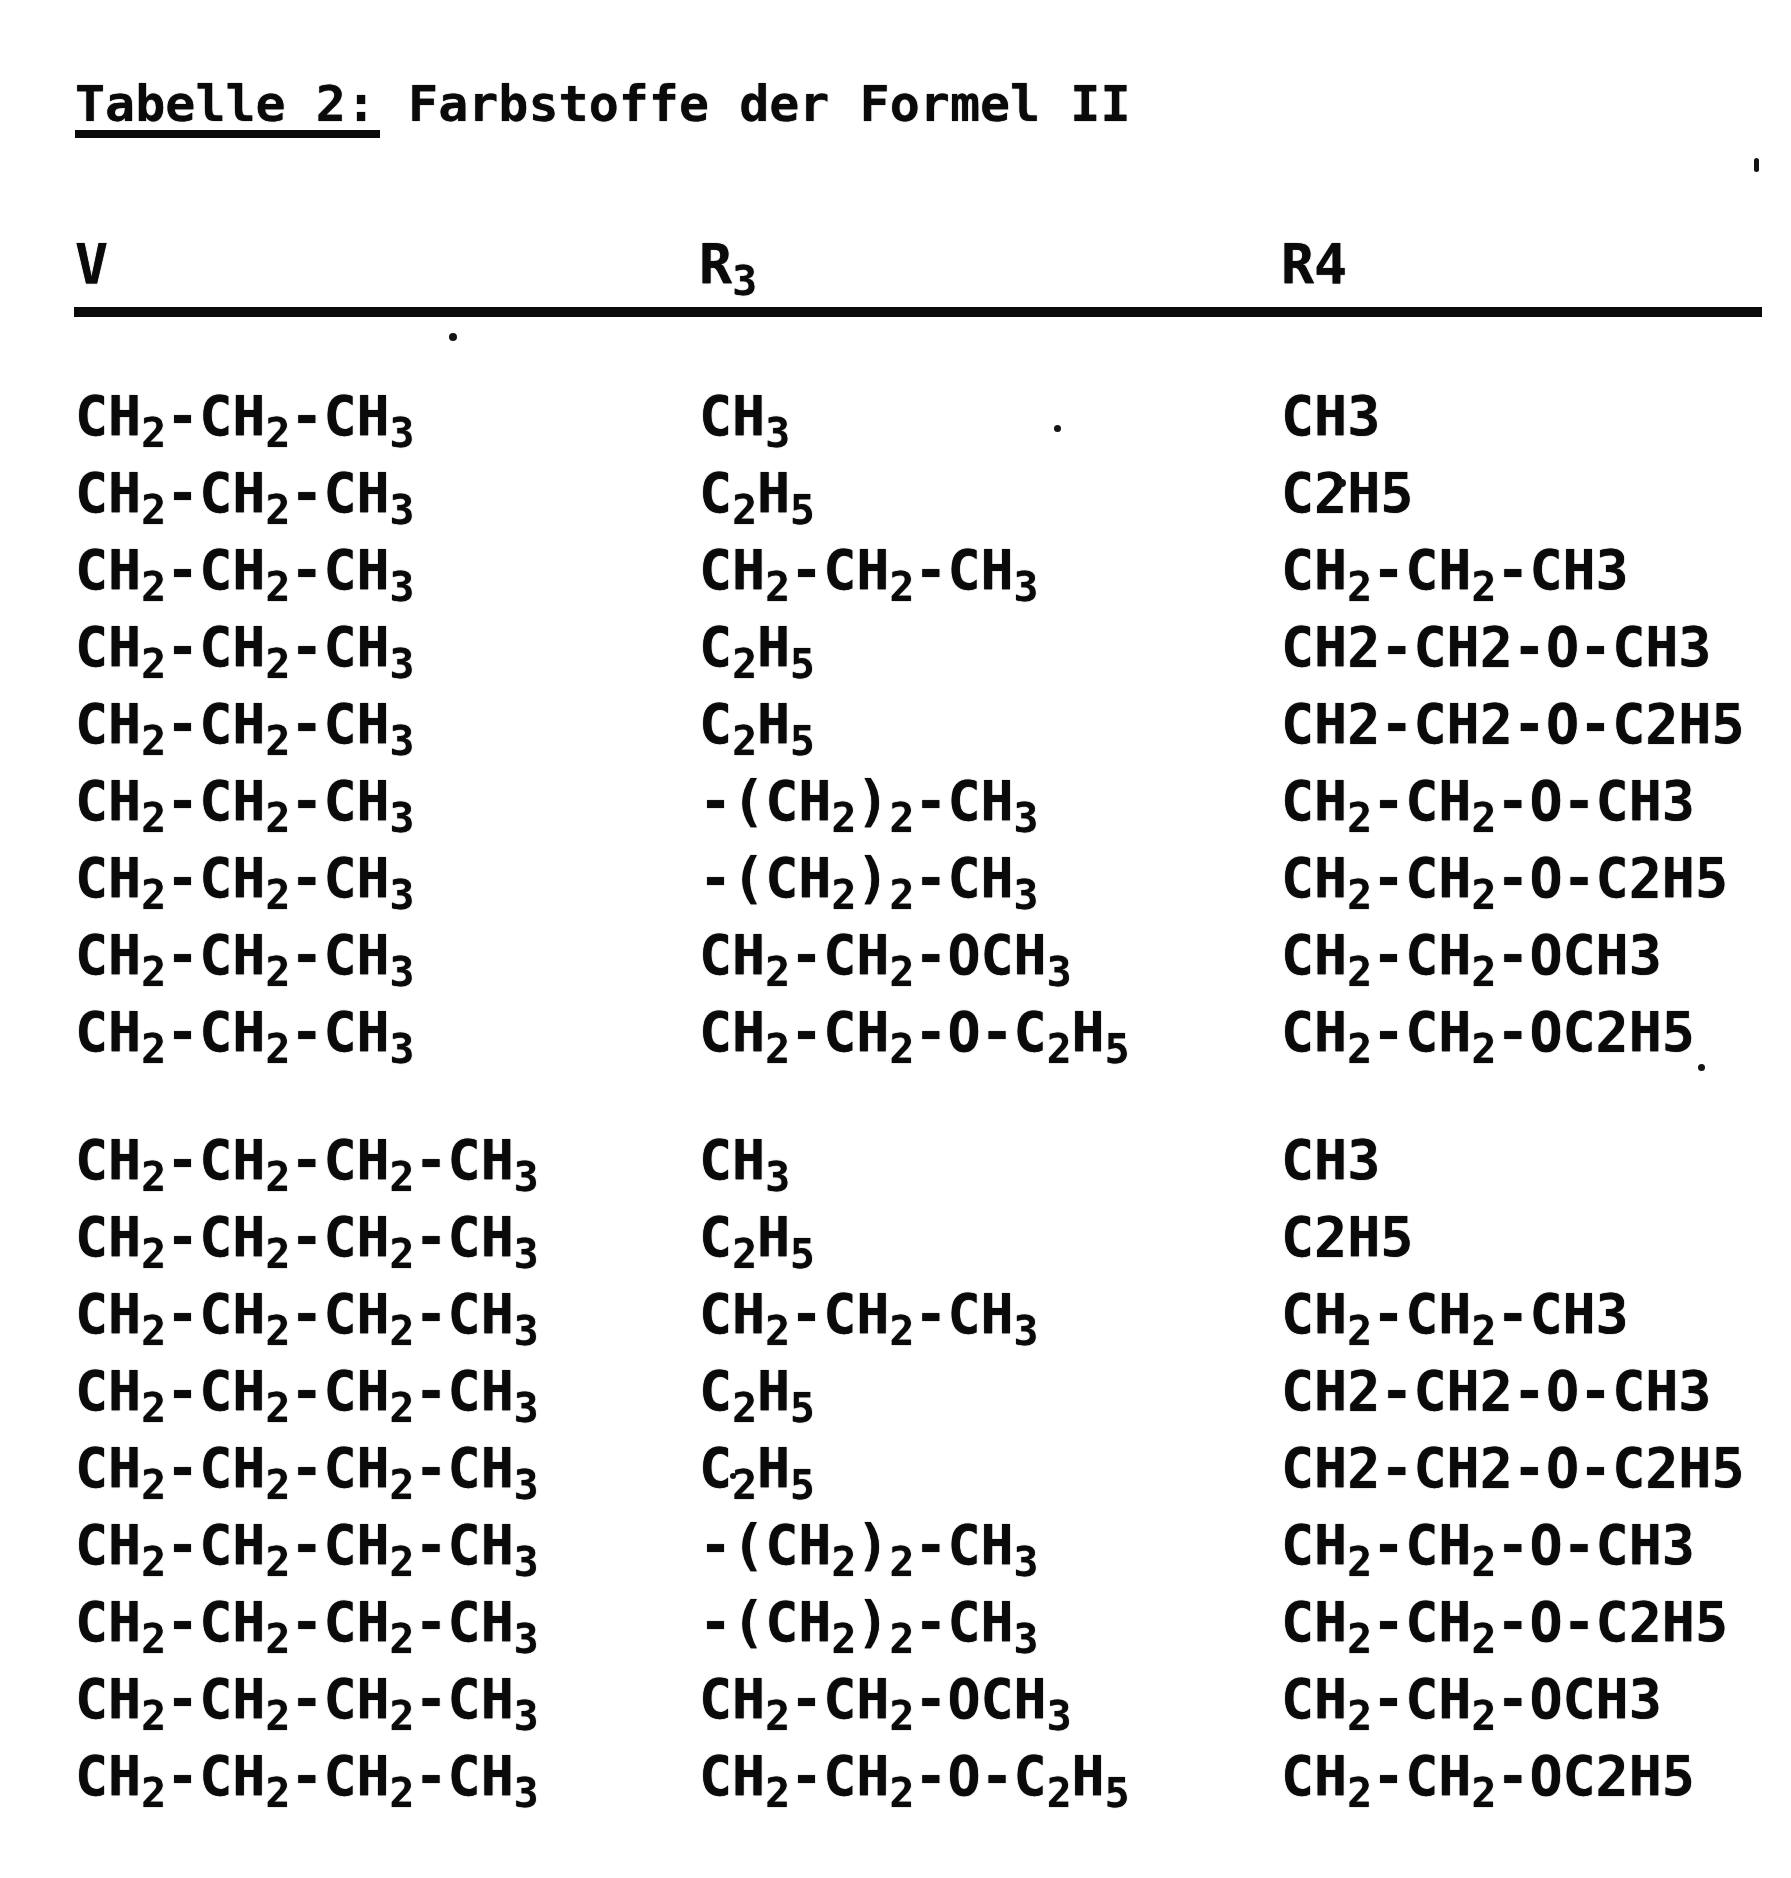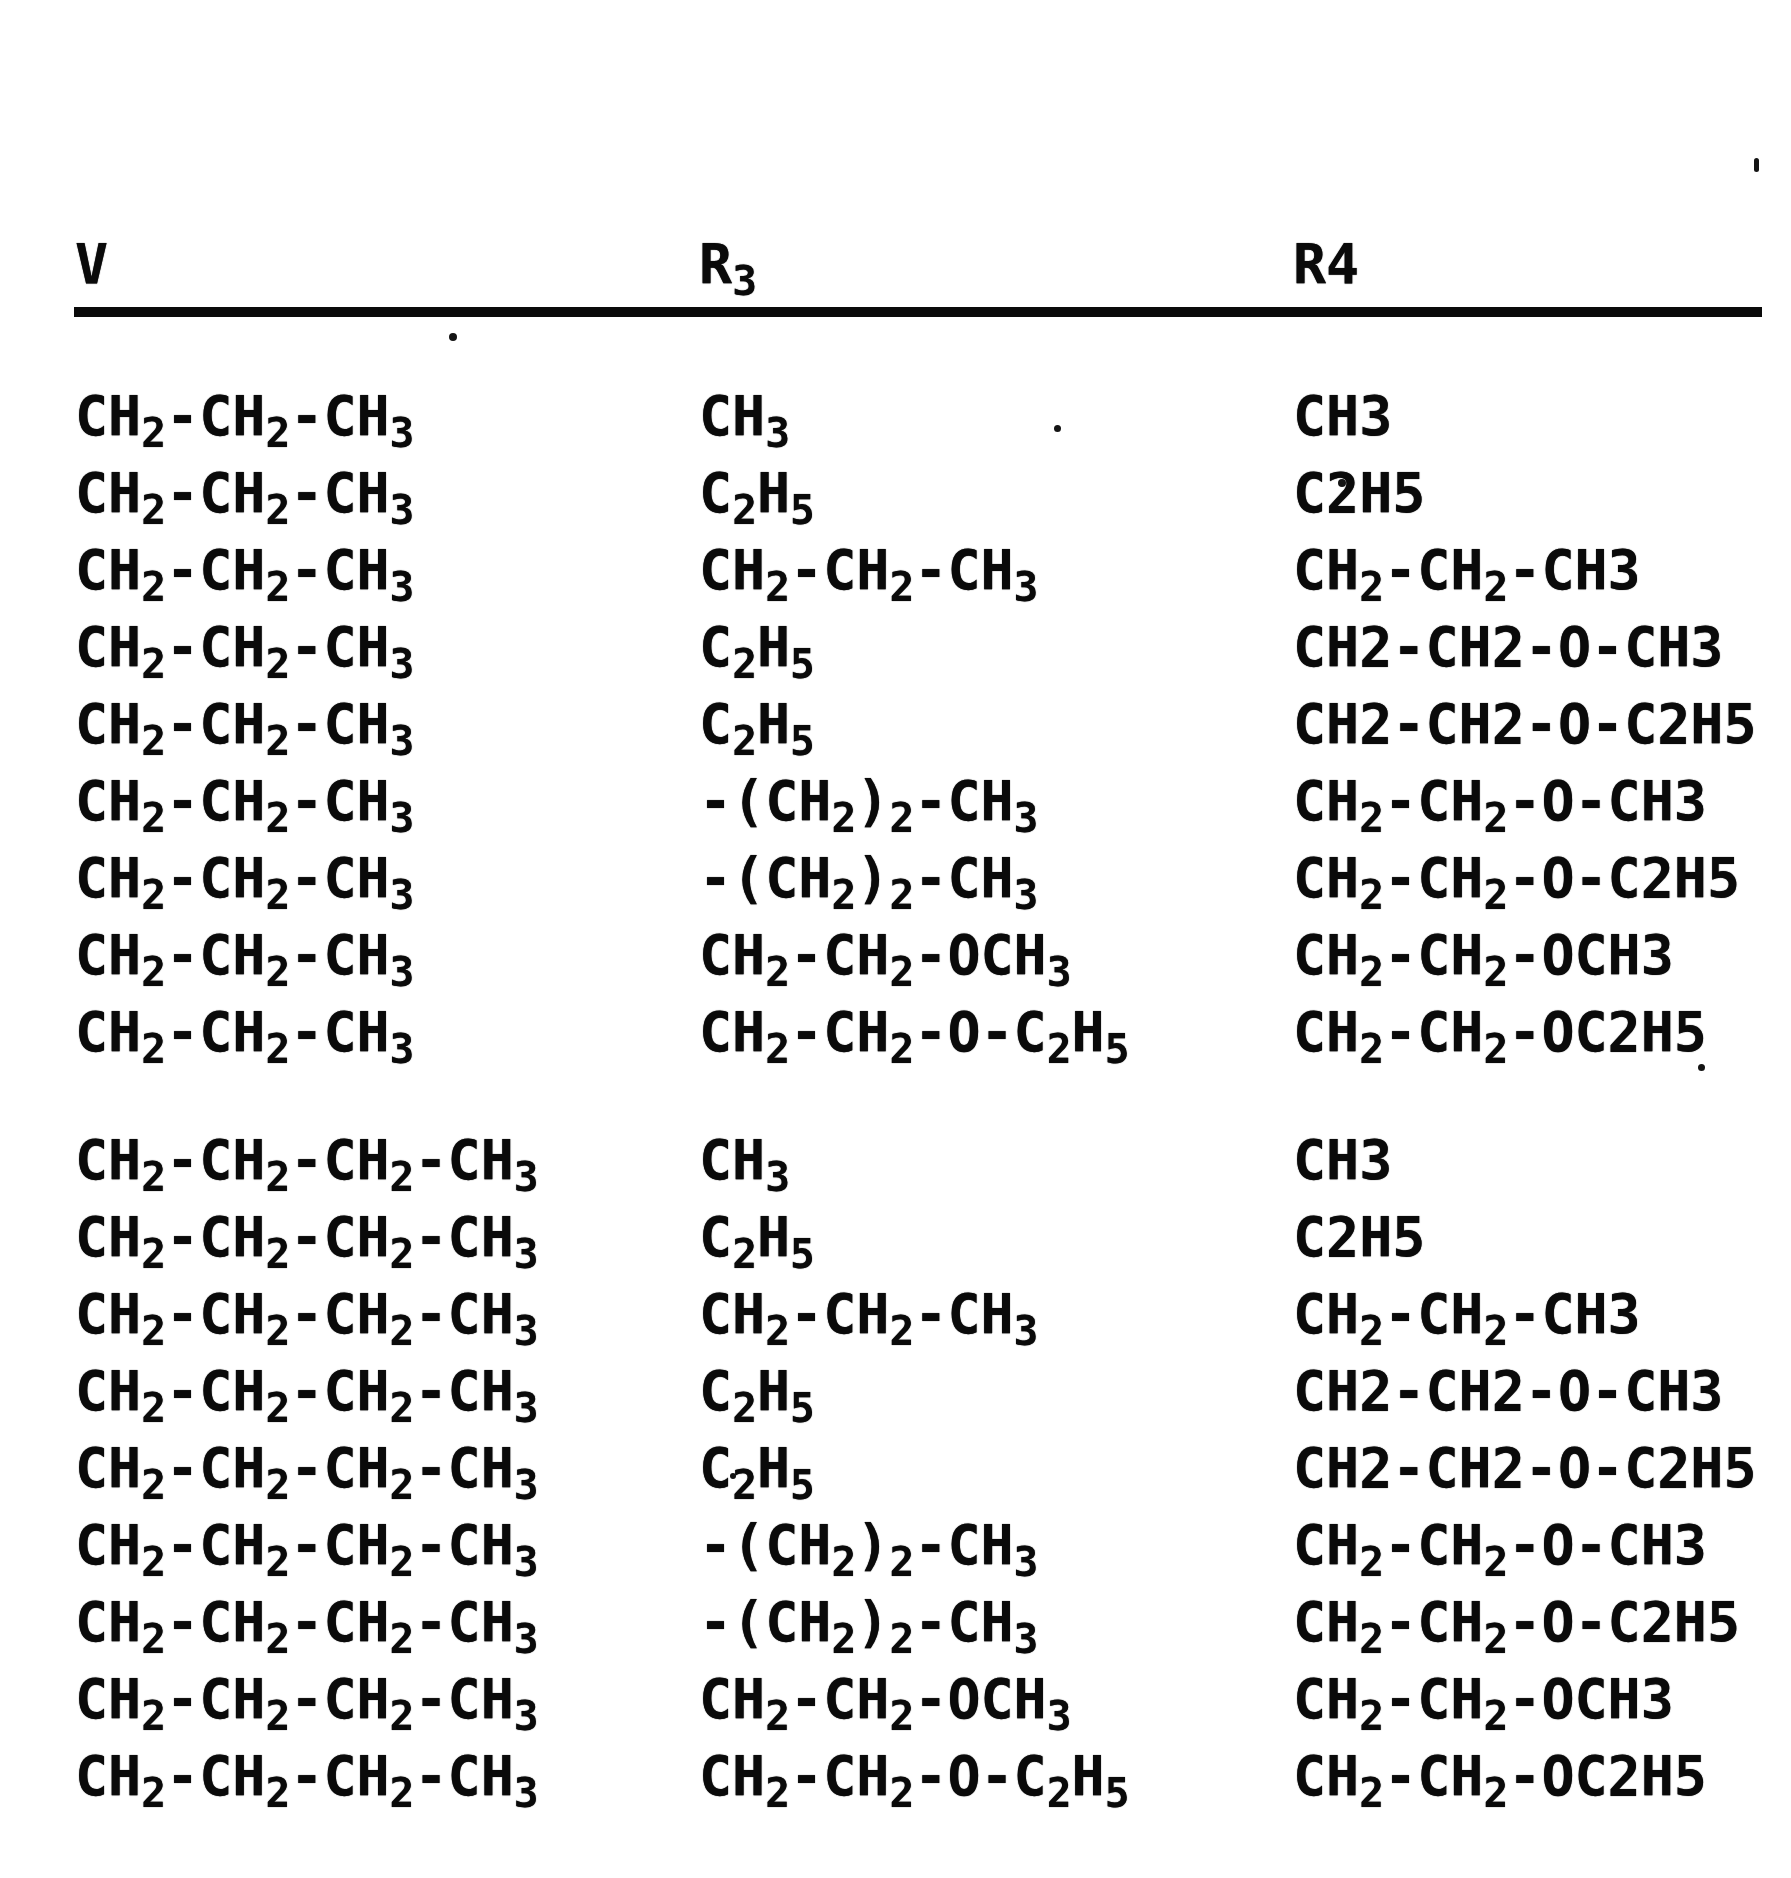--- a/index.html
+++ b/index.html
@@ -55,21 +55,21 @@
   }
   .cell {
     position: absolute;
     top: 0;
     font-size: 55px;
     line-height: 77px;
     white-space: nowrap;
   }
   .cell.col-v  { left: 0; }
   .cell.col-r3 { left: 624px; }
-  .cell.col-r4 { left: 1206px; margin-left: 12px; }
+  .cell.col-r4 { left: 1206px; }
   .cell sub, .title sub {
     font-size: 0.75em;
     position: relative;
     top: 0.30em;
     vertical-align: baseline;
     line-height: 0;
   }
   .header-rule {
     position: absolute;
     left: 74px;
@@ -82,20 +82,23 @@
     position: absolute;
     background: #141414;
     border-radius: 50%;
   }
 </style>
 </head>
 <body>
 
 <div class="page">
 
+  <div class="title">
+    <span class="title-underline">Tabelle 2:</span><span class="title-rest">Farbstoffe der Formel II</span>
+  </div>
 
   <div class="header-row">
     <span class="cell col-v">V</span>
     <span class="cell col-r3">R<sub>3</sub></span>
     <span class="cell col-r4">R4</span>
   </div>
 
   <div class="header-rule"></div>
 
   <div class="t-block t-block-1">

